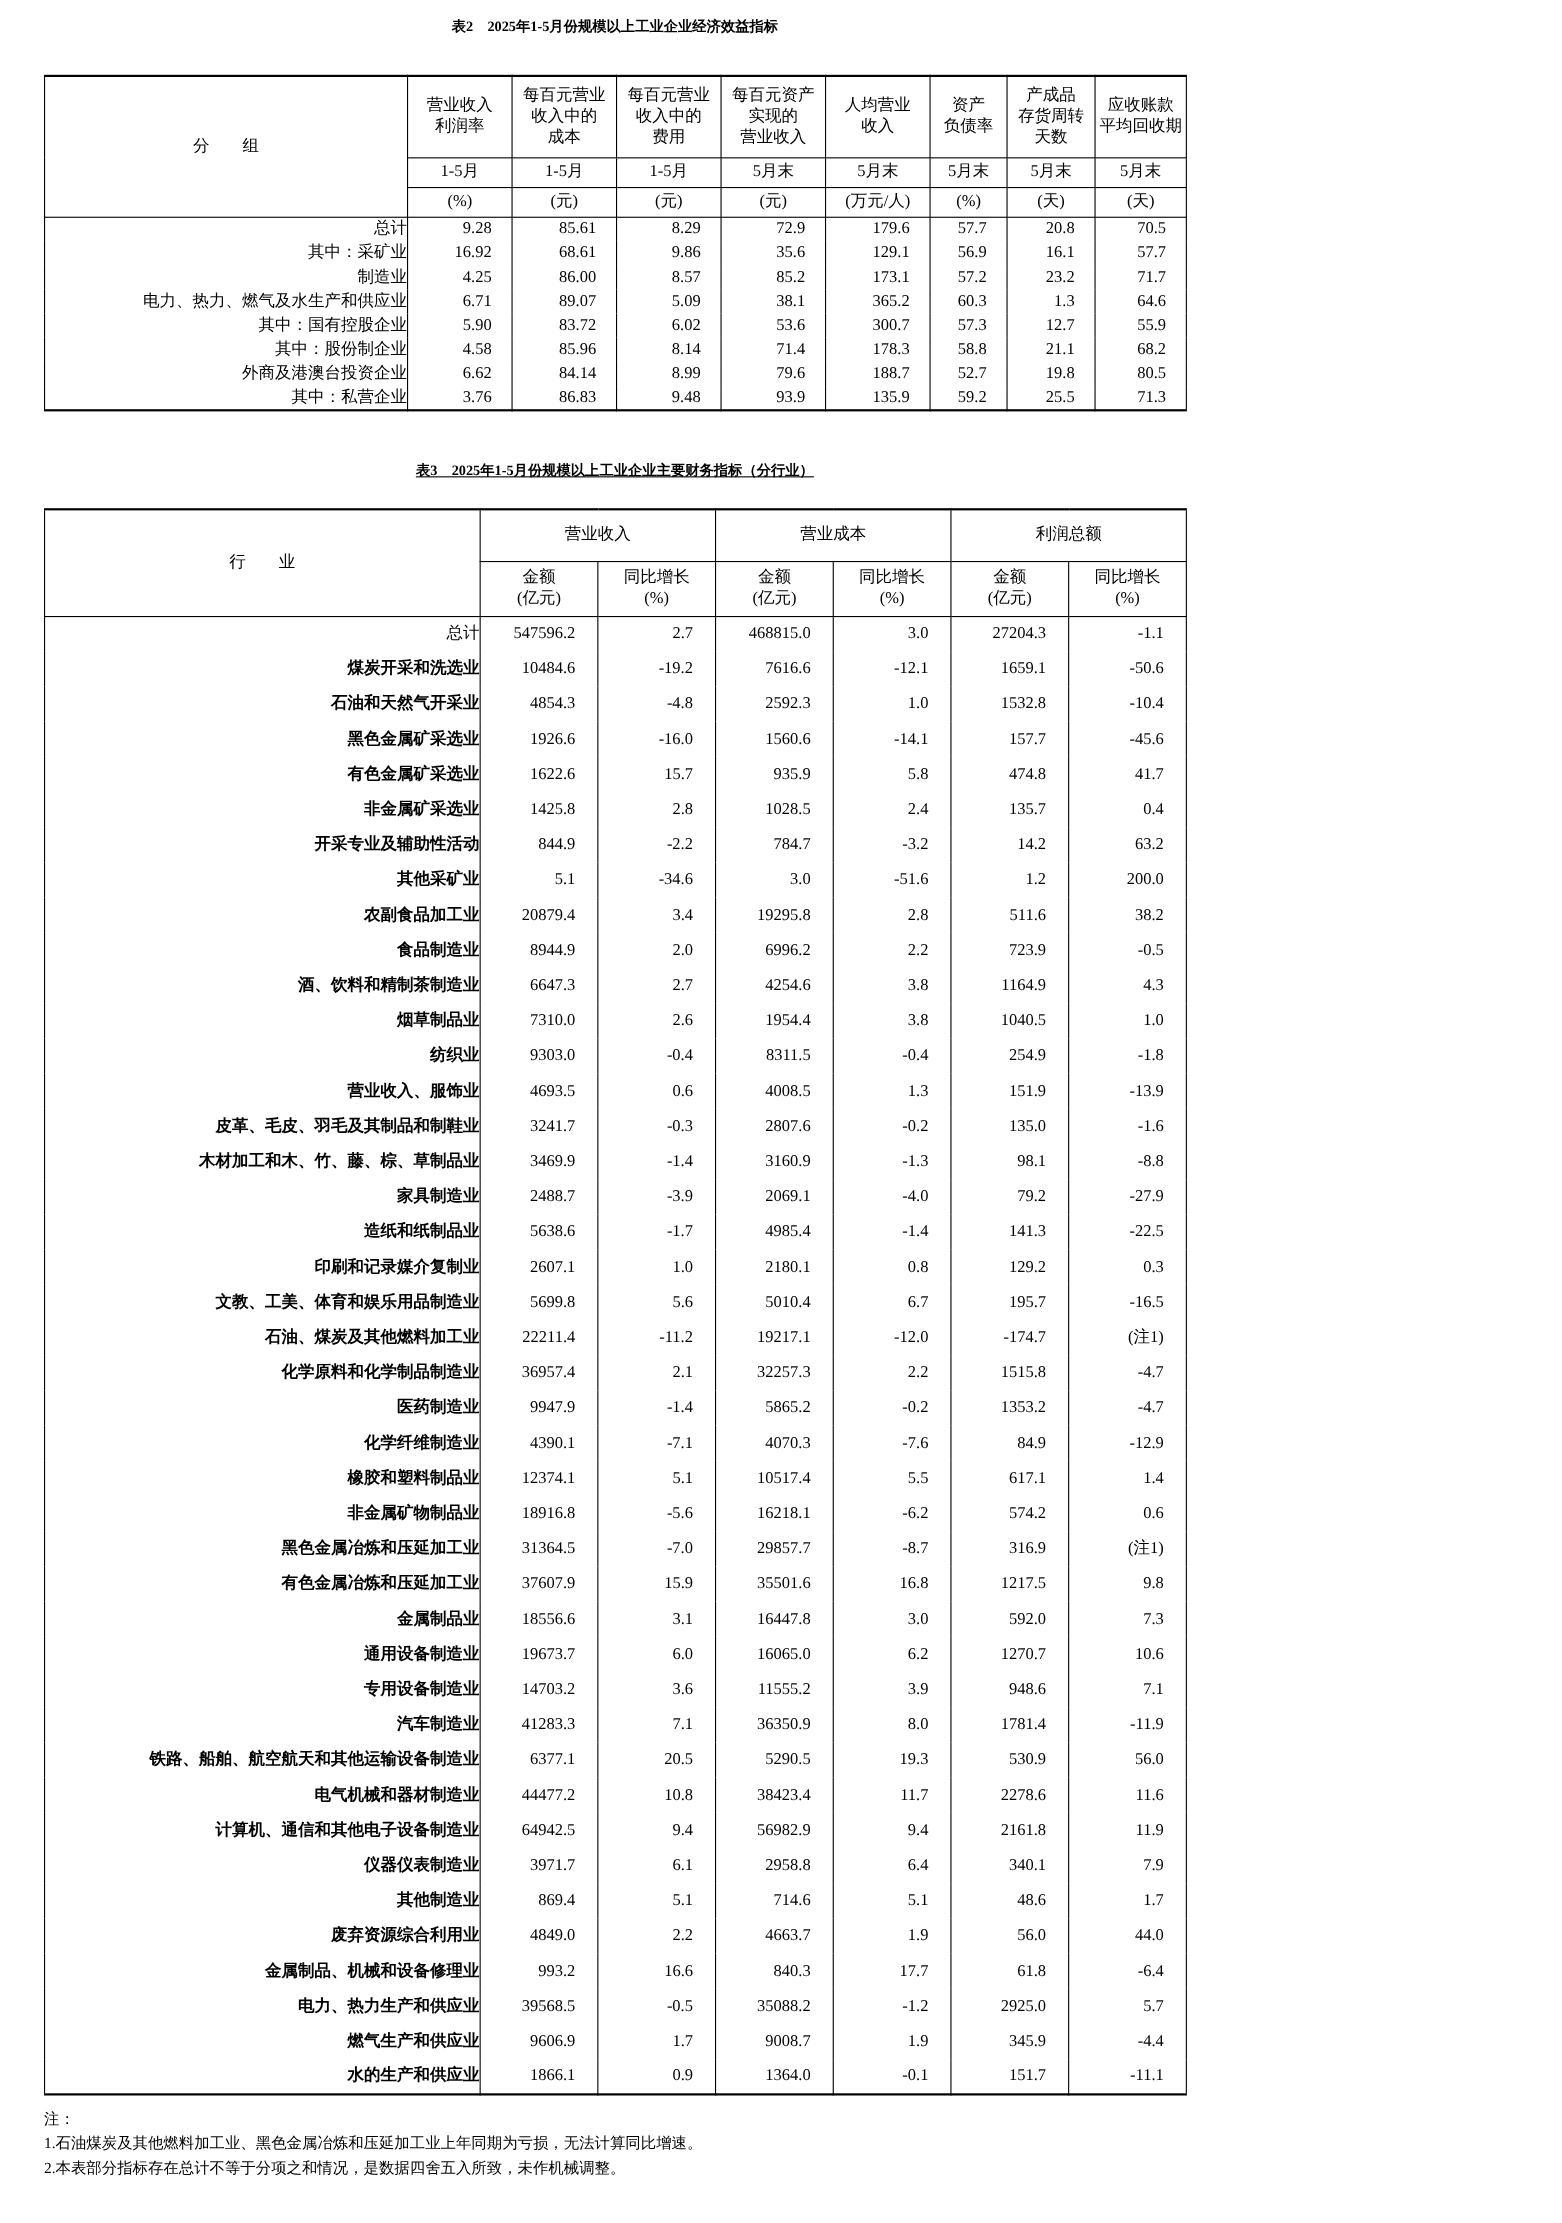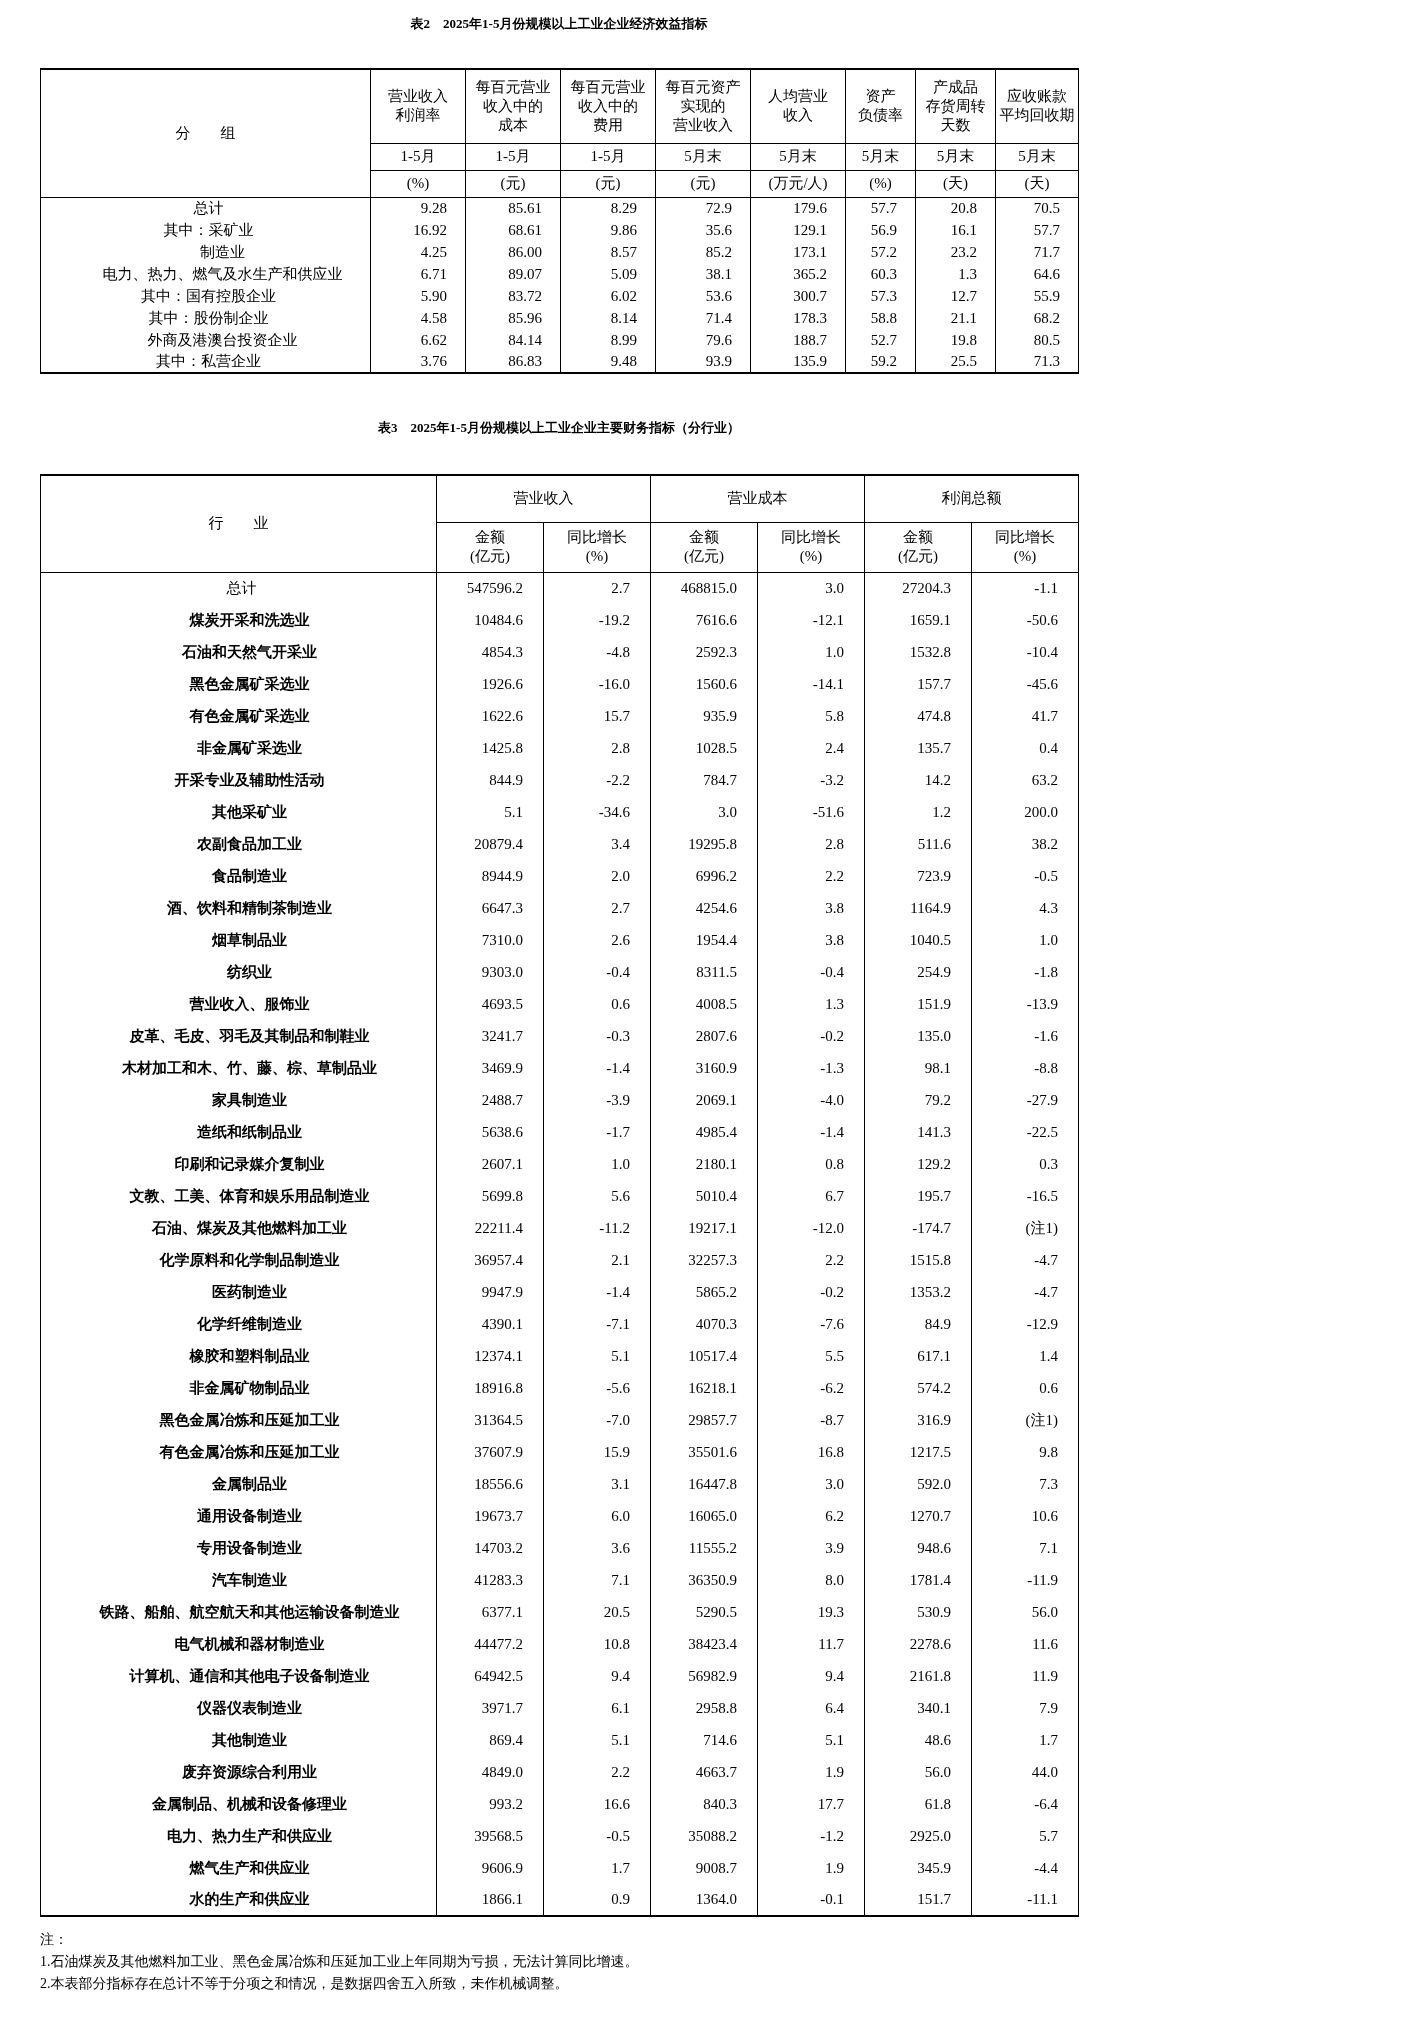--- a/index.html
+++ b/index.html
@@ -8,21 +8,21 @@
     width:1420px; min-height:2021px;
     color:#000;
     font-family:"Liberation Serif","DejaVu Serif",serif;
   }
   .content { width:1038px; margin:0 0 0 40px; padding-top:12px; }
 
   .tbl-title {
     font-size:13px; font-weight:bold; text-align:center;
     line-height:24px; margin:0 0 32px 0;
   }
-  .t3-title { margin-top:42px; margin-bottom:34px; }
+  .t3-title { margin-top:42px; margin-bottom:22px;text-decoration:underline; }
 
   table {
     border-collapse:collapse; table-layout:fixed; width:1038px;
     font-size:15px;
   }
   .t2, .t3 { border-top:2px solid #000; border-bottom:2px solid #000; }
 
   th {
     font-weight:normal; text-align:center; vertical-align:middle;
     white-space:pre-line; border:1px solid #000;
@@ -35,21 +35,21 @@
   }
   .t2 td { height:22px; line-height:21px; }
   .t3 td { height:32px; line-height:31px; }
 
   .t2 .hname { height:74px; }
   .t2 .hper  { height:27px; }
   .t2 .hunit { height:27px; }
   .t3 .gname { height:47px; }
   .t3 .hsub  { height:50px; }
 
-  .lbl { text-align:center; padding-left:6px; white-space:nowrap; overflow:hidden;margin-left:21px; }
+  .lbl { text-align:right; padding-left:6px; white-space:nowrap; overflow:hidden;margin-left:21px; }
   .ind2 { padding-left:34px; }
   .ind3 { padding-left:22px;font-weight:bold; }
   .num  { text-align:right; padding-right:18px; }
   .num3 { text-align:right; padding-right:20px; }
 
   .notes { margin-top:12px; font-size:14px; line-height:22px; }
 </style>
 </head>
 <body>
 

